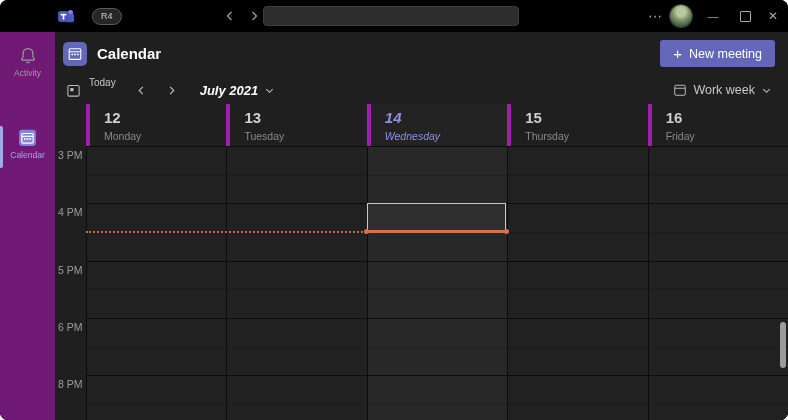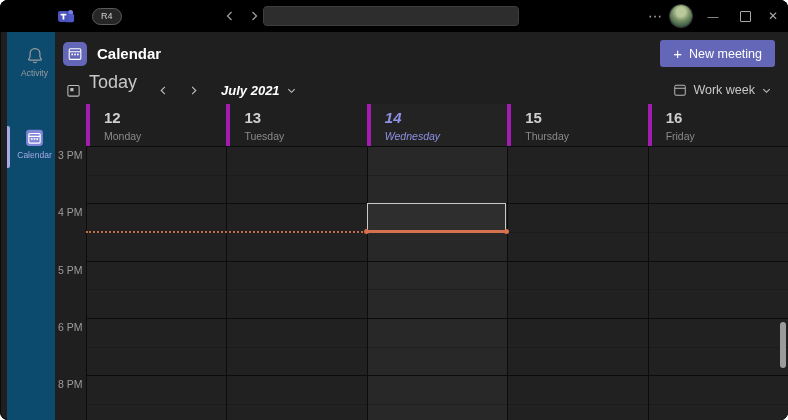--- a/index.html
+++ b/index.html
@@ -22,21 +22,21 @@
     font-size:14px;display:flex;align-items:center;justify-content:center;}
   .tb-avatar{position:absolute;left:670px;top:5px;width:22px;height:22px;border-radius:50%;
     background:radial-gradient(circle at 50% 32%,#b9c99b 0 24%,#7d9468 45%,#44614a 72%,#233c30 100%);
     box-shadow:0 0 0 1px #3a3a3a;}
   .tb-ctl{position:absolute;top:0;width:30px;height:32px;display:flex;align-items:center;
     justify-content:center;color:#a8a8a8;font-size:11px;}
   .tb-min{left:698px;} .tb-max{left:730px;} .tb-close{left:758px;font-size:12px;}
   .maxbox{width:9px;height:9px;border:1px solid #a8a8a8;border-radius:1px;}
 
   
-  .rail{position:absolute;left:7px;top:32px;width:55px;height:388px;background:#0c4a6e;}
+  .rail{position:absolute;left:0;top:32px;width:55px;height:388px;background:#701a75;}
   .rail-item{position:absolute;left:0;width:55px;text-align:center;cursor:pointer;}
   .rail-item .ric{display:block;margin:0 auto;}
   .rail-label{display:block;font-size:8.5px;color:#9d9d9d;margin-top:2px;}
   .rail-item.active .rail-label{color:#a6a9e8;}
   .rail-indicator{position:absolute;left:0;top:94px;width:3px;height:42px;background:#a6a9e8;
     border-radius:0 2px 2px 0;}
 
   
   .content{position:absolute;left:55px;top:32px;width:733px;height:388px;background:#1f1f1f;}
 
@@ -45,21 +45,21 @@
     background:#6467b8;display:flex;align-items:center;justify-content:center;}
   .hd-title{position:absolute;left:42px;top:13px;font-size:15px;font-weight:bold;color:#ffffff;}
   .hd-newmeeting{position:absolute;right:13px;top:8px;height:27px;padding:0 13px;background:#6467b8;
     border:none;border-radius:3px;color:#ffffff;font-size:12.5px;display:flex;align-items:center;
     gap:7px;cursor:pointer;font-family:"Liberation Sans",sans-serif;}
   .hd-newmeeting .plus{font-size:15px;font-weight:normal;margin-top:-1px;}
 
   .toolbar{position:absolute;left:0;top:44px;width:733px;height:28px;}
   .tool-left{position:absolute;left:11px;top:0;height:28px;display:flex;align-items:center;}
   .tool-right{position:absolute;right:16px;top:0;height:28px;display:flex;align-items:center;gap:6px;}
-  .tool-today-label{font-size:18px;color:#c8c8c8;margin:0 18px 16px 8px;}
+  .tool-today-label{font-size:10px;color:#c8c8c8;margin:0 18px 16px 8px;}
   .tool-arrow{width:16px;display:flex;justify-content:center;margin-right:14px;cursor:pointer;}
   .tool-period{font-size:13px;font-weight:bold;color:#ffffff;margin:0 6px 0 6px;cursor:pointer;font-style:italic;}
   .tool-view-label{font-size:12.5px;color:#c8c8c8;cursor:pointer;}
 
   
   .dayhead{position:absolute;left:0;top:72px;width:733px;height:42px;display:flex;}
   .dh-gutter{width:31px;flex:none;}
   .dh-col{flex:1;border-left:4px solid #a21caf;padding:4px 0 0 14px;box-sizing:border-box;}
   .dh-date{font-size:15px;font-weight:bold;color:#cfcfcf;line-height:19px;}
   .dh-name{font-size:10.5px;color:#8a8a8a;margin-top:3px;}

